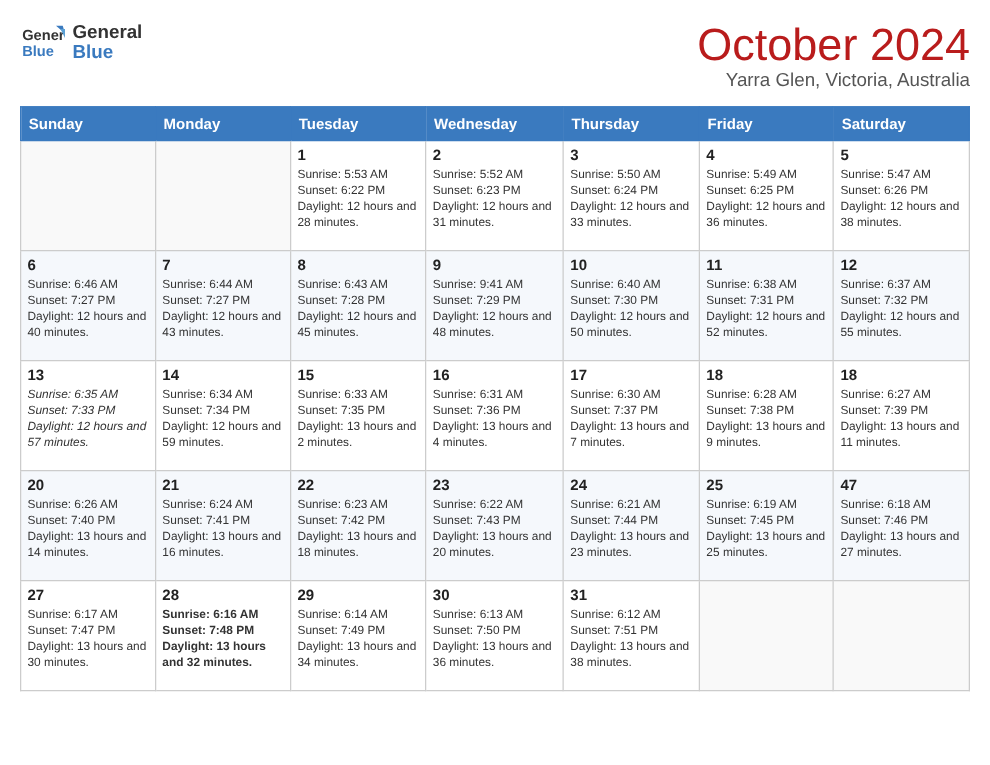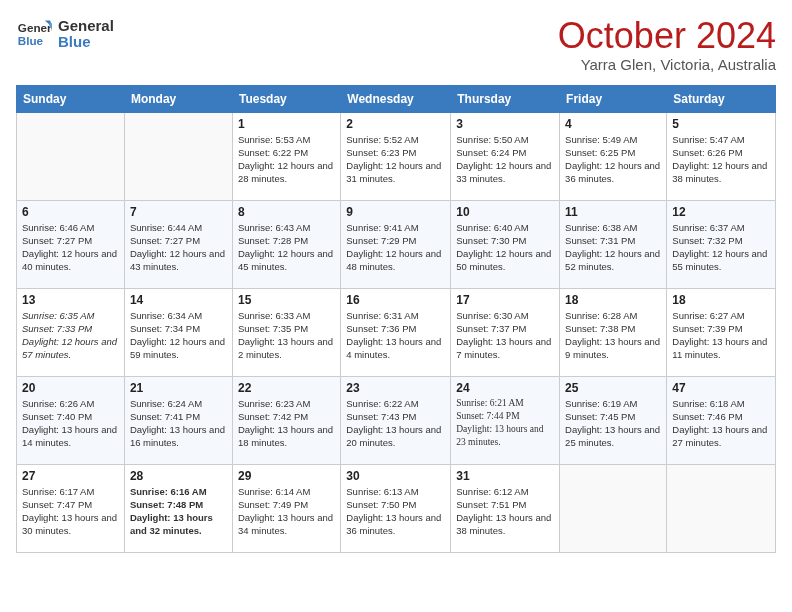--- a/index.html
+++ b/index.html
@@ -258,21 +258,21 @@
 Daylight: 13 hours and 18 minutes.</div>
         </td>
         <td>
           <span class="day-number">23</span>
           <div class="day-info" style="white-space: pre-line;">Sunrise: 6:22 AM
 Sunset: 7:43 PM
 Daylight: 13 hours and 20 minutes.</div>
         </td>
         <td>
           <span class="day-number">24</span>
-          <div class="day-info" style="white-space: pre-line; font-family: Liberation Serif, serif;">Sunrise: 6:21 AM
+          <div class="day-info" style="white-space: pre-line;">Sunrise: 6:21 AM
 Sunset: 7:44 PM
 Daylight: 13 hours and 23 minutes.</div>
         </td>
         <td>
           <span class="day-number">25</span>
           <div class="day-info" style="white-space: pre-line;">Sunrise: 6:19 AM
 Sunset: 7:45 PM
 Daylight: 13 hours and 25 minutes.</div>
         </td>
         <td>

